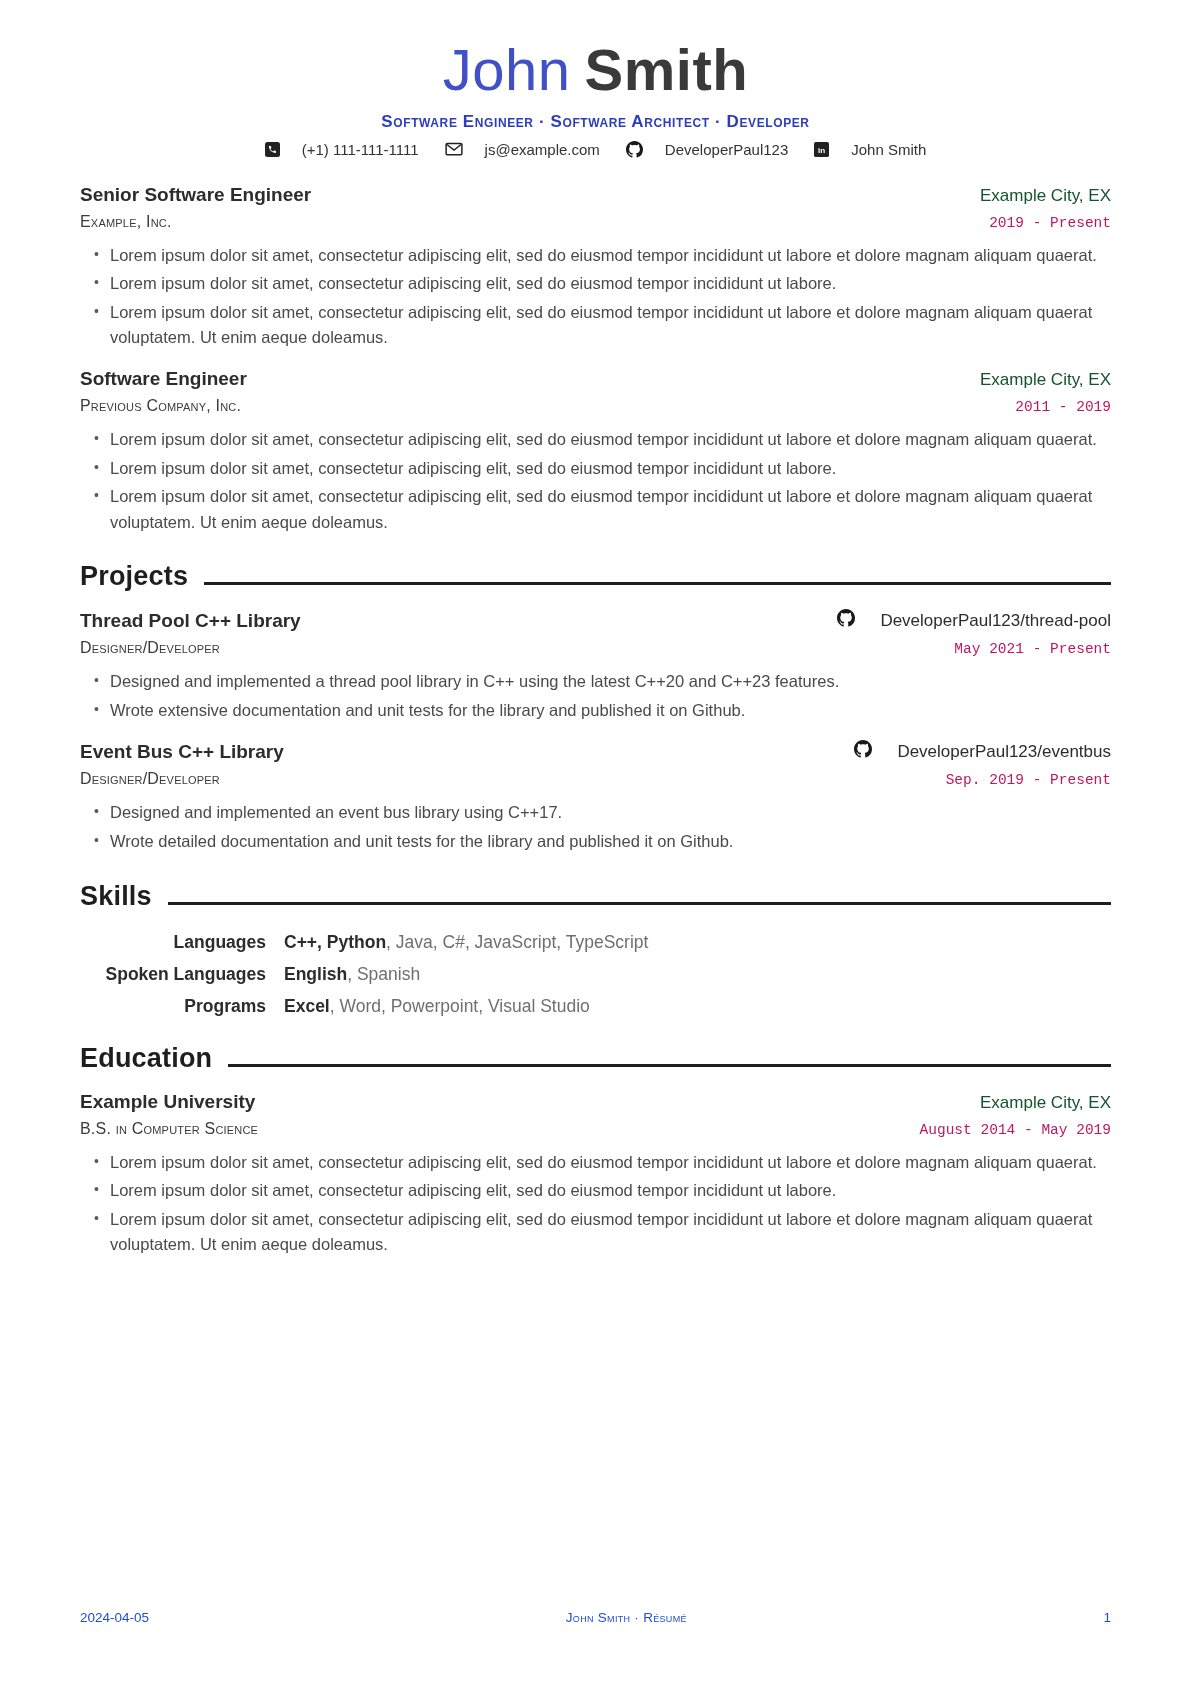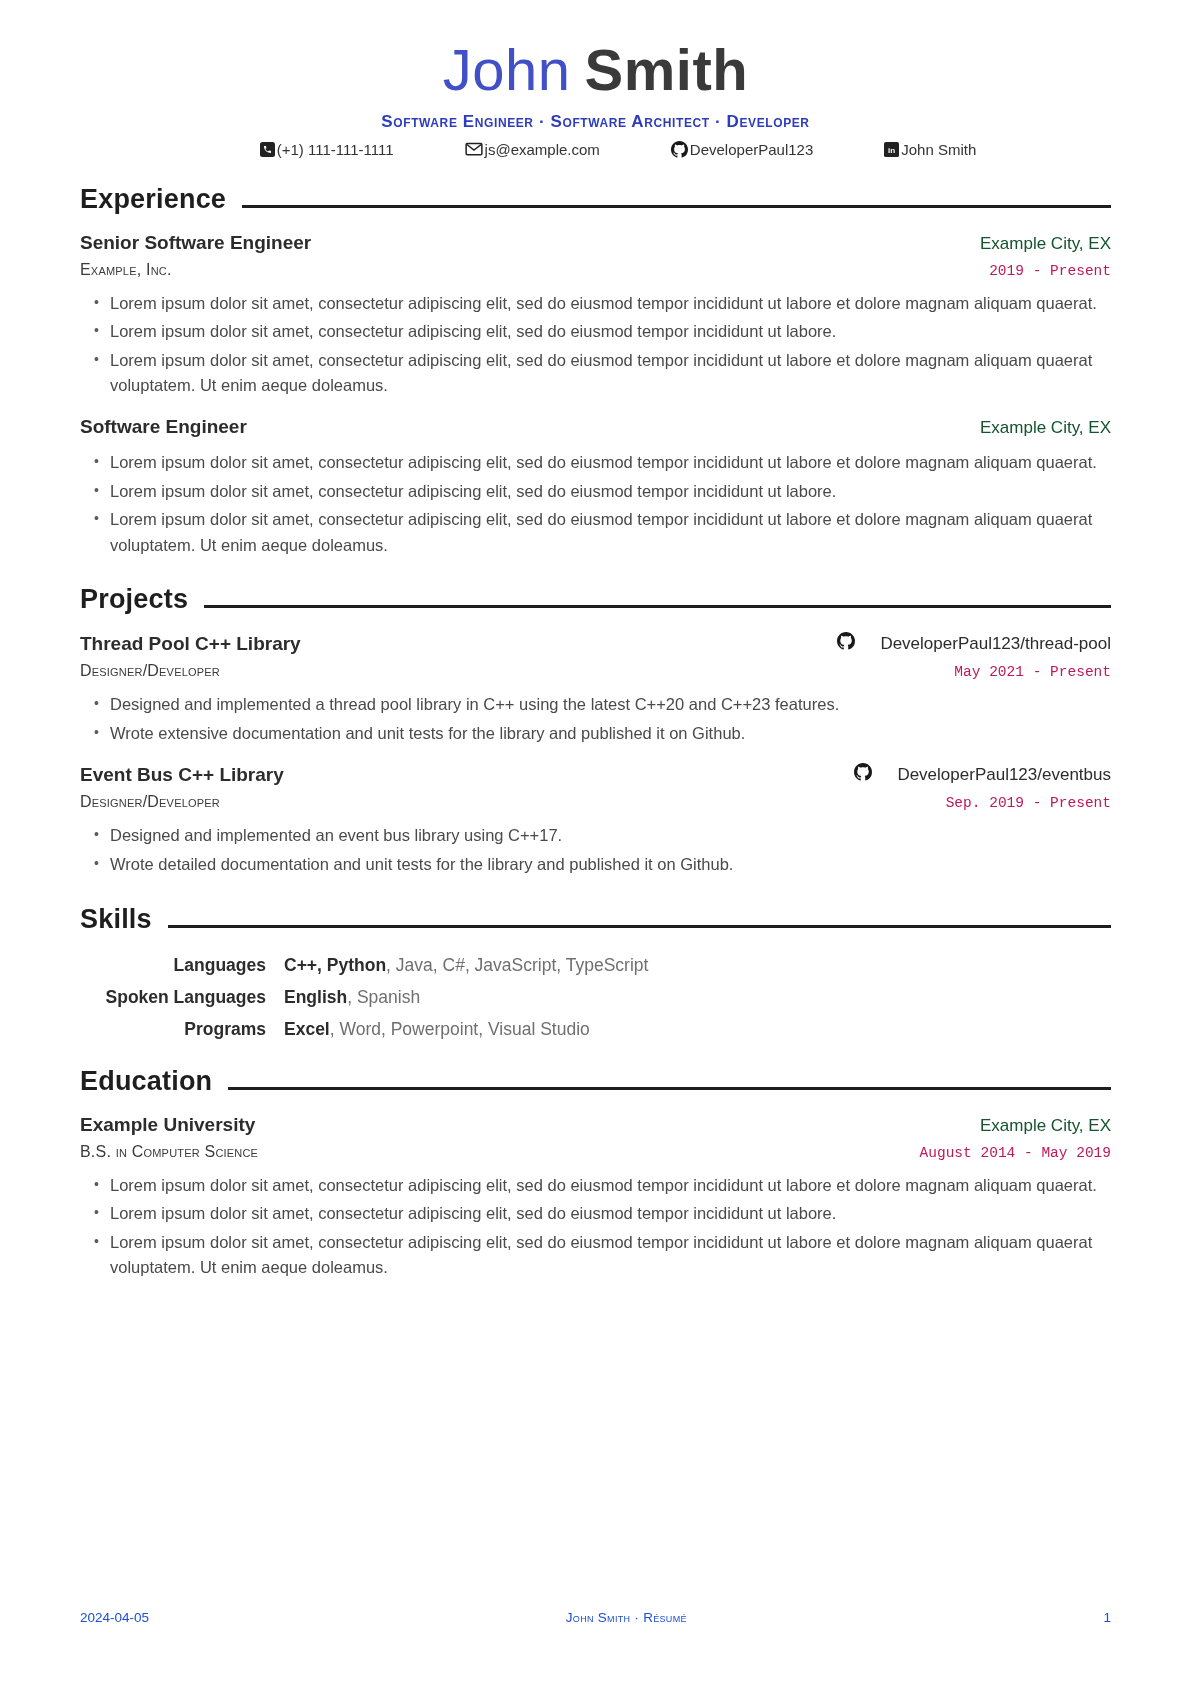--- a/index.html
+++ b/index.html
@@ -25,21 +25,21 @@
     font-size: 17px;
     letter-spacing: 0.6px;
     color: var(--accent_dark, #2c3cbd);
   }
   .address { margin-top: 7px; font-weight: 700; font-size: 15.5px; color: #333333; }
   .contacts {
     margin-top: 9px;
     display: flex; justify-content: center; align-items: center; gap: 26px;
     font-size: 15px; color: #333333;
   }
-  .contact { display: inline-flex; align-items: center; gap: 2px; margin-left: 45px; }
+  .contact { display: inline-flex; align-items: center; gap: 22px; }
   .contact svg { display: block; }
   
   .section { margin-top: 26px; }
   .sec-head { display: flex; align-items: flex-end; }
   .sec-title { font-size: 27px; font-weight: 700; color: #1e1e1e; letter-spacing: 0.2px; }
   .sec-rule { flex: 1; height: 3px; background: #1e1e1e; margin-left: 16px; margin-bottom: 7px; }
   .entry { margin-top: 17px; }
   .row1 { display: flex; justify-content: space-between; align-items: baseline; }
   .etitle { font-size: 19px; font-weight: 700; color: #2c2c2c; }
   .eloc { font-size: 17px; color: #14532d; }
@@ -111,24 +111,20 @@
             <rect width="24" height="24" rx="3" fill="#222222"></rect>
             <text x="12" y="17.5" text-anchor="middle" font-size="13" font-weight="bold" fill="#ffffff" font-family="Liberation Sans, sans-serif">in</text>
           </svg>
         </span>
       <span>John Smith</span>
     </span>
   </div>
 </header>
 
 <section class="section">
-  <div class="sec-head">
-    <span class="sec-title">Experience</span>
-    <span class="sec-rule"></span>
-  </div>
 
   <div class="entry">
     <div class="row1">
       <span class="etitle">Senior Software Engineer</span>
       <span class="eloc">Example City, EX</span>
     </div>
     <div class="row2">
       <span class="eorg">Example, Inc.</span>
       <span class="edate">2019 - Present</span>
     </div>
@@ -136,20 +132,24 @@
       <li>Lorem ipsum dolor sit amet, consectetur adipiscing elit, sed do eiusmod tempor incididunt ut labore et dolore magnam aliquam quaerat.</li>
       <li>Lorem ipsum dolor sit amet, consectetur adipiscing elit, sed do eiusmod tempor incididunt ut labore.</li>
       <li>Lorem ipsum dolor sit amet, consectetur adipiscing elit, sed do eiusmod tempor incididunt ut labore et dolore magnam aliquam quaerat voluptatem. Ut enim aeque doleamus.</li>
     </ul>
   </div>
 
   <div class="entry">
     <div class="row1">
       <span class="etitle">Software Engineer</span>
       <span class="eloc">Example City, EX</span>
+    </div>
+    <div class="row2">
+      <span class="eorg">Previous Company, Inc.</span>
+      <span class="edate">2011 - 2019</span>
     </div>
     <ul class="bullets">
       <li>Lorem ipsum dolor sit amet, consectetur adipiscing elit, sed do eiusmod tempor incididunt ut labore et dolore magnam aliquam quaerat.</li>
       <li>Lorem ipsum dolor sit amet, consectetur adipiscing elit, sed do eiusmod tempor incididunt ut labore.</li>
       <li>Lorem ipsum dolor sit amet, consectetur adipiscing elit, sed do eiusmod tempor incididunt ut labore et dolore magnam aliquam quaerat voluptatem. Ut enim aeque doleamus.</li>
     </ul>
   </div>
 </section>
 
 <section class="section">

